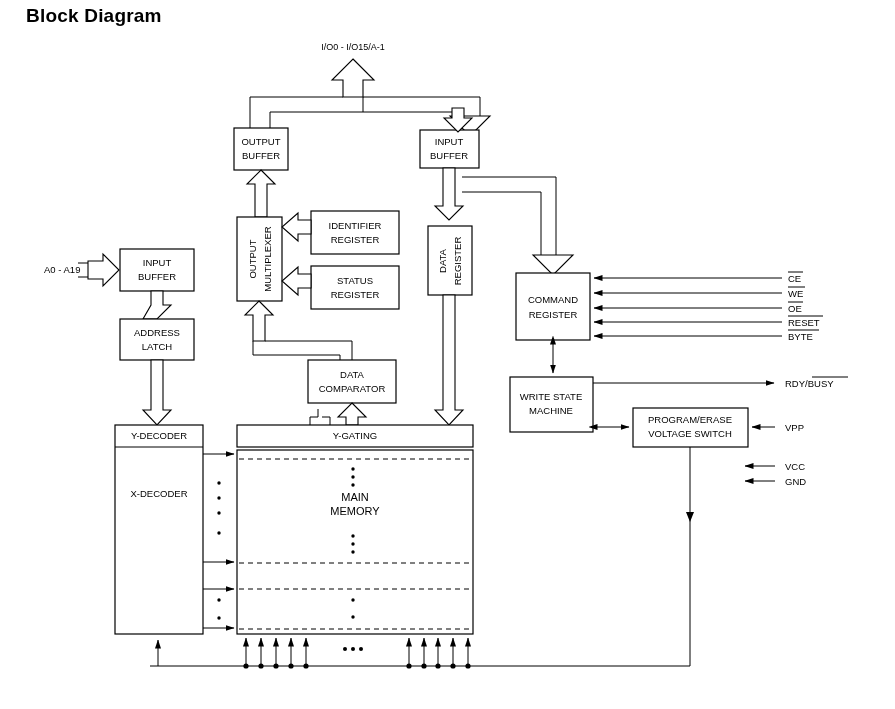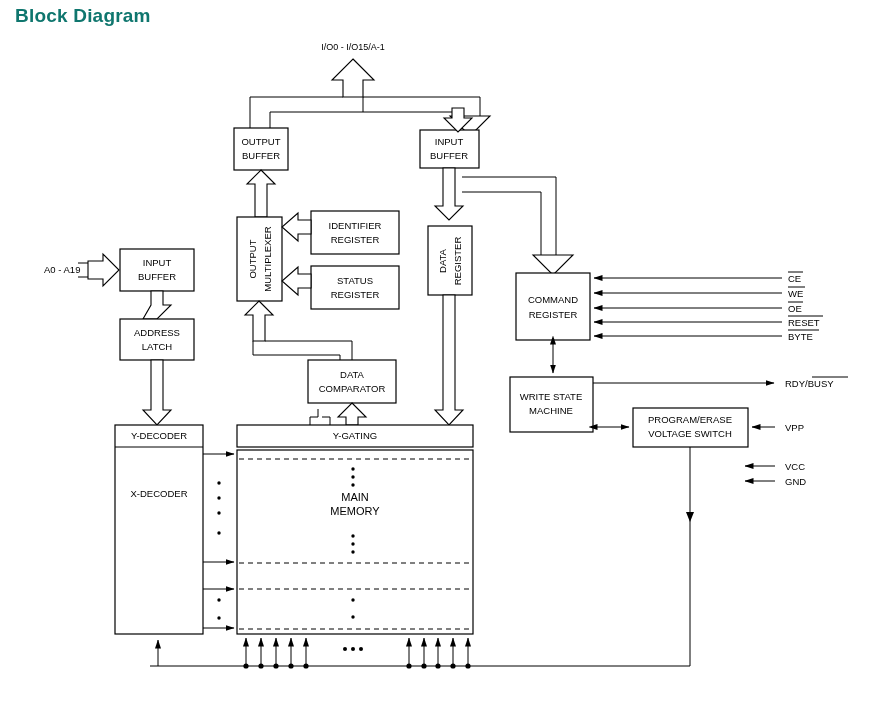--- a/index.html
+++ b/index.html
@@ -10,26 +10,26 @@
   body {
     width: 895px;
     height: 709px;
     font-family: "Liberation Sans", sans-serif;
     color: #000000;
     overflow: hidden;
     position: relative;
   }
   #page-title {
     position: absolute;
-    left: 15px;
+    left: 26px;
     top: 5px;
     font-size: 19px;
     font-weight: bold;
     letter-spacing: 0.2px;
-    color: #0f766e;
+    color: #000000;
   }
   #diagram-canvas {
     position: absolute;
     left: 0;
     top: 0;
   }
   .blk-label {
     font-family: "Liberation Sans", sans-serif;
     font-size: 9.5px;
     fill: #000;

